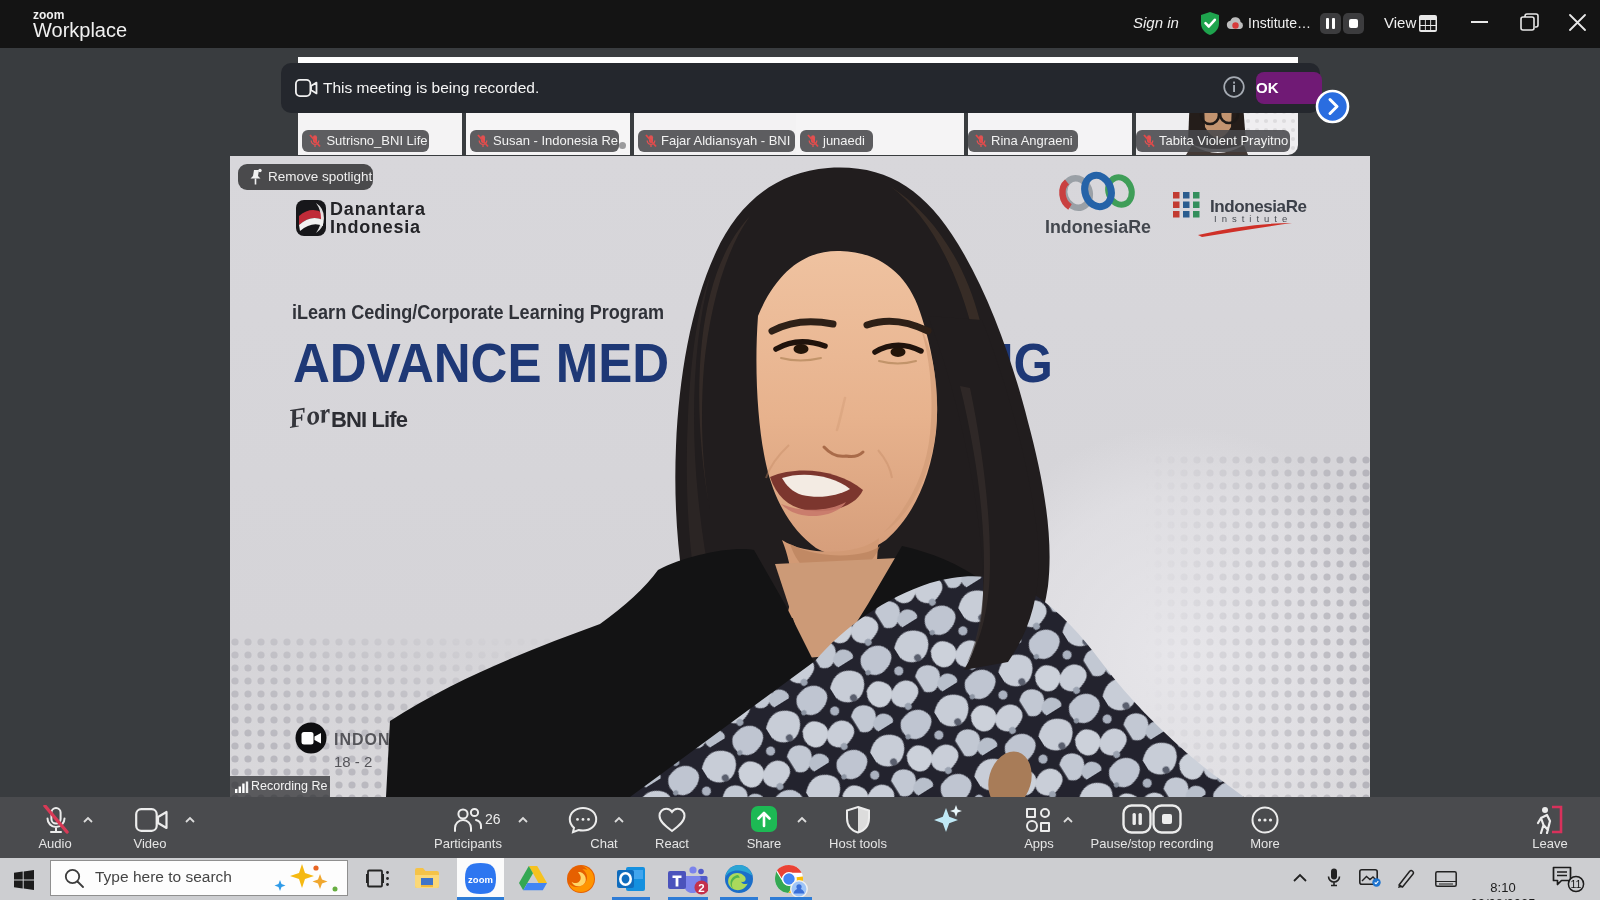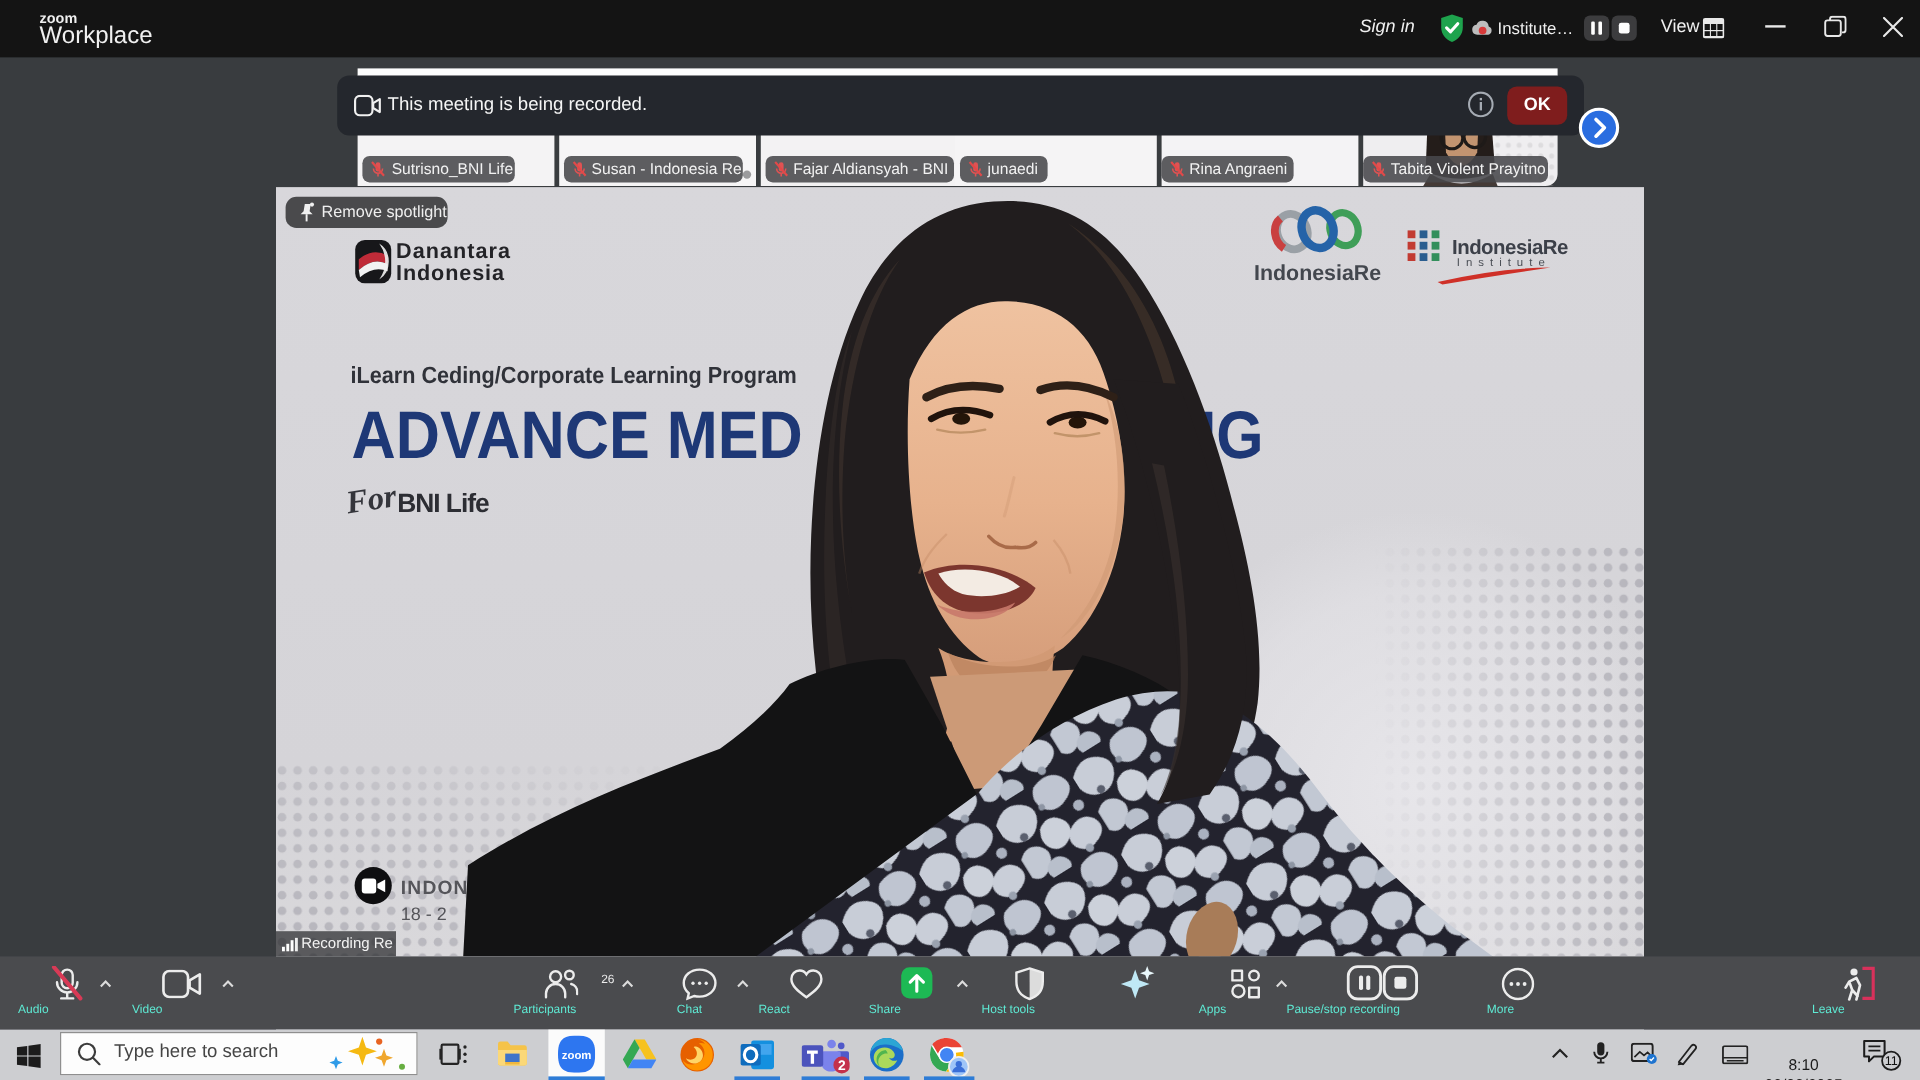--- a/index.html
+++ b/index.html
@@ -10,24 +10,24 @@
   #titlebar { left:0; top:0; width:1600px; height:48px; background:#141414; }
   .tbtxt { color:#f0f0f0; }
   
   #content { left:0; top:48px; width:1600px; height:810px; background:#393c3f; }
   
   .thumb { top:120px; height:92px; background:#f2f1f2; position:absolute; }
   .ntag { position:absolute; top:130px; height:22px; background:rgba(72,72,75,0.88); border-radius:6px; color:#f2f2f2; font-size:13px; line-height:22px; padding:0 0 0 23px; white-space:nowrap; overflow:hidden; }
   .micm { position:absolute; left:6px; top:4px; width:14px; height:14px; }
   
   #notif { left:281px; top:63px; width:1039px; height:50px; background:#24272d; border-radius:10px; }
-  #okbtn { left:1256px; top:72px; width:50px; height:32px; background:#7f1d1d; border-radius:8px; color:#fff; font-weight:bold; font-size:15px; text-align:center; line-height:32px; }
+  #okbtn { left:1256px; top:72px; width:66px; height:32px; background:#701a75; border-radius:8px; color:#fff; font-weight:bold; font-size:15px; text-align:left; line-height:32px; }
   
   #toolbar { left:0; top:797px; width:1600px; height:61px; background:#4a4b4e; }
-  .tlabel { position:absolute; top:836px; color:#5eead4; font-size:10px; text-align:left; }
+  .tlabel { position:absolute; top:836px; color:#e5e5e5; font-size:13px; text-align:center; }
   .caret { position:absolute; top:814px; width:12px; height:12px; }
   
   #taskbar { left:0; top:858px; width:1600px; height:42px; background:#cdced1; }
   .uline { position:absolute; top:897px; height:3px; background:#2e7cd6; }
 </style>
 </head>
 <body>
 <div id="stage">
   <div id="titlebar" class="abs"></div>
   <div class="abs tbtxt" style="left:33px;top:8px;font-size:12px;font-weight:bold;">zoom</div>
@@ -329,21 +329,21 @@
       <path d="M2 8 L6 4 L10 8" fill="none" stroke="#dcdcdc" stroke-width="1.8"></path>
     </svg>
   <div class="tlabel" style="left:110px;width:80px;">Video</div>
 
   <svg class="abs" style="left:452px;top:806px;" width="30" height="28" viewBox="0 0 30 28">
     <circle cx="11" cy="8" r="4.6" fill="none" stroke="#ececec" stroke-width="2"></circle>
     <path d="M3 25 v-3 a8 8 0 0 1 16 0 v3" fill="none" stroke="#ececec" stroke-width="2" stroke-linecap="round"></path>
     <circle cx="22.5" cy="6.5" r="3.6" fill="none" stroke="#ececec" stroke-width="2"></circle>
     <path d="M24 14 a6.5 6.5 0 0 1 5 6.3 v2" fill="none" stroke="#ececec" stroke-width="2" stroke-linecap="round"></path>
   </svg>
-  <div class="abs" style="left:485px;top:811px;color:#ececec;font-size:10px;margin-left:16px;">26</div>
+  <div class="abs" style="left:485px;top:811px;color:#ececec;font-size:14px;">26</div>
   <svg class="caret" style="left:517px;" viewBox="0 0 12 12">
       <path d="M2 8 L6 4 L10 8" fill="none" stroke="#dcdcdc" stroke-width="1.8"></path>
     </svg>
   <div class="tlabel" style="left:428px;width:80px;">Participants</div>
 
   <svg class="abs" style="left:568px;top:806px;" width="30" height="28" viewBox="0 0 30 28">
     <path d="M15 2 C7.3 2 1.8 7 1.8 13.2 C1.8 16.6 3.4 19.6 6 21.7 L5 26.2 L10.5 24 C12 24.4 13.4 24.5 15 24.5 C22.7 24.5 28.2 19.5 28.2 13.2 C28.2 7 22.7 2 15 2 Z" fill="none" stroke="#ececec" stroke-width="2"></path>
     <circle cx="9.5" cy="13.4" r="1.4" fill="#ececec"></circle>
       <circle cx="15" cy="13.4" r="1.4" fill="#ececec"></circle>
       <circle cx="20.5" cy="13.4" r="1.4" fill="#ececec"></circle>

